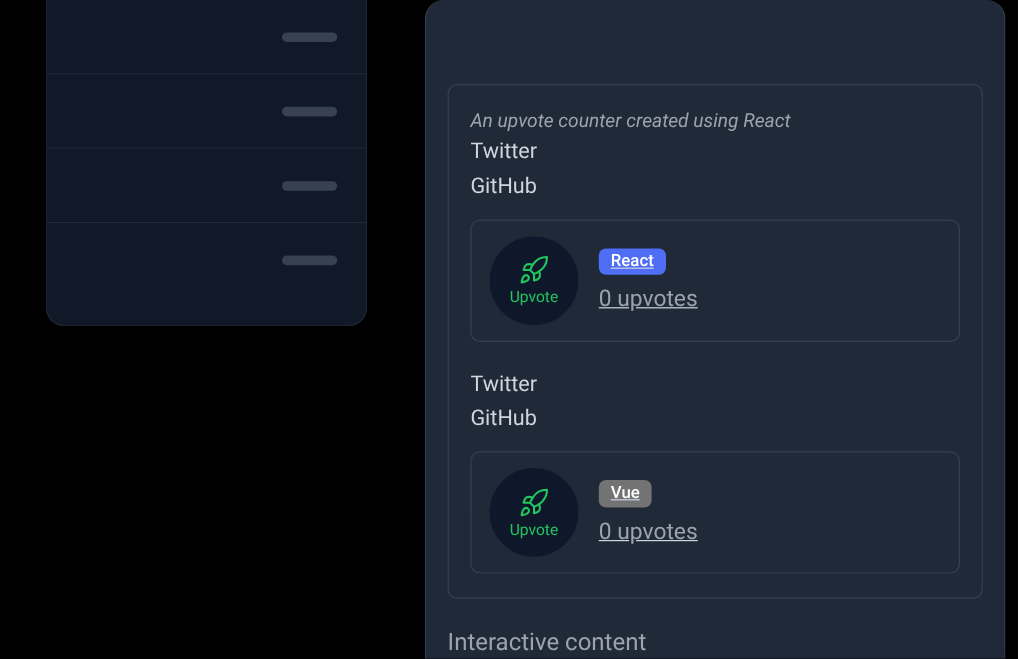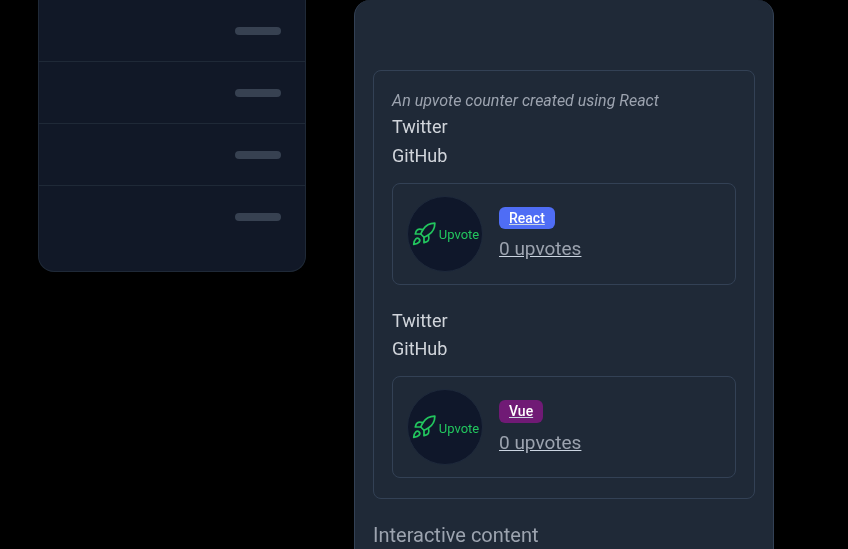--- a/index.html
+++ b/index.html
@@ -37,21 +37,21 @@
   .sidebar-panel .row:last-child { border-bottom: none; }
   .skeleton {
     width: 46px; height: 8px;
     background: #374151;
     border-radius: 4px;
   }
   
   .main-panel {
     position: absolute;
     left: 354px; top: 0;
-    width: 420px; height: 549px;
+    width: 484px; height: 549px;
     background: #1f2937;
     border: 1px solid #334155;
     border-top: none;
     border-bottom: none;
     border-top-left-radius: 16px;
     border-top-right-radius: 16px;
     padding: 22px 18px 0 18px;
   }
   .outline-box {
     border: 1px solid #334155;
@@ -79,21 +79,21 @@
     display: flex;
     align-items: center;
     gap: 16px;
   }
   .upvote-btn {
     width: 76px; height: 76px;
     border-radius: 50%;
     background: #0f172a;
     border: 1px solid #1e293b;
     display: flex;
-    flex-direction: row;
+    flex-direction: column;
     align-items: center;
     justify-content: center;
     gap: 2px;
     cursor: pointer;
     flex-shrink: 0;
   }
   .upvote-btn svg { display: block; }
   .upvote-label {
     color: #22c55e;
     font-size: 13px;
@@ -110,21 +110,21 @@
     display: inline-block;
     align-self: flex-start;
     padding: 3px 10px;
     border-radius: 6px;
     font-size: 14px;
     font-weight: 500;
     color: #fff;
     line-height: 1.2;
   }
   .badge-react { background: #4f6df5; }
-  .badge-vue   { background: #701a75; }
+  .badge-vue   { background: #737373; }
   .upvotes-text {
     color: #9ca3af;
     font-size: 19px;
   }
   .section + .section { margin-top: 22px; }
   .section-heading {
     margin-top: 24px;
     font-size: 20px;
     color: #9ca3af;
     font-weight: 400;

